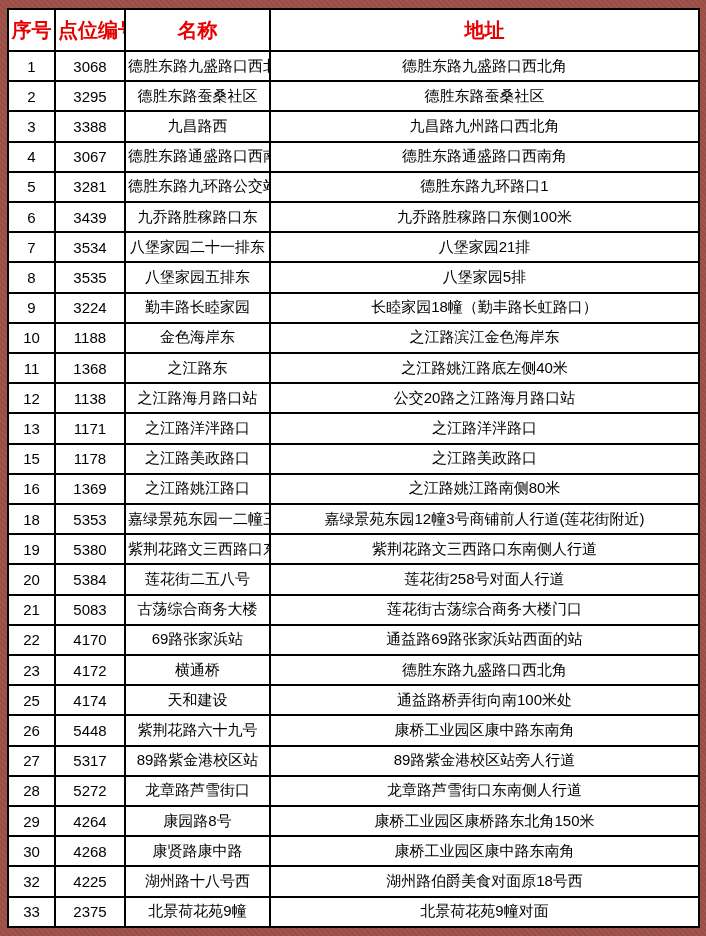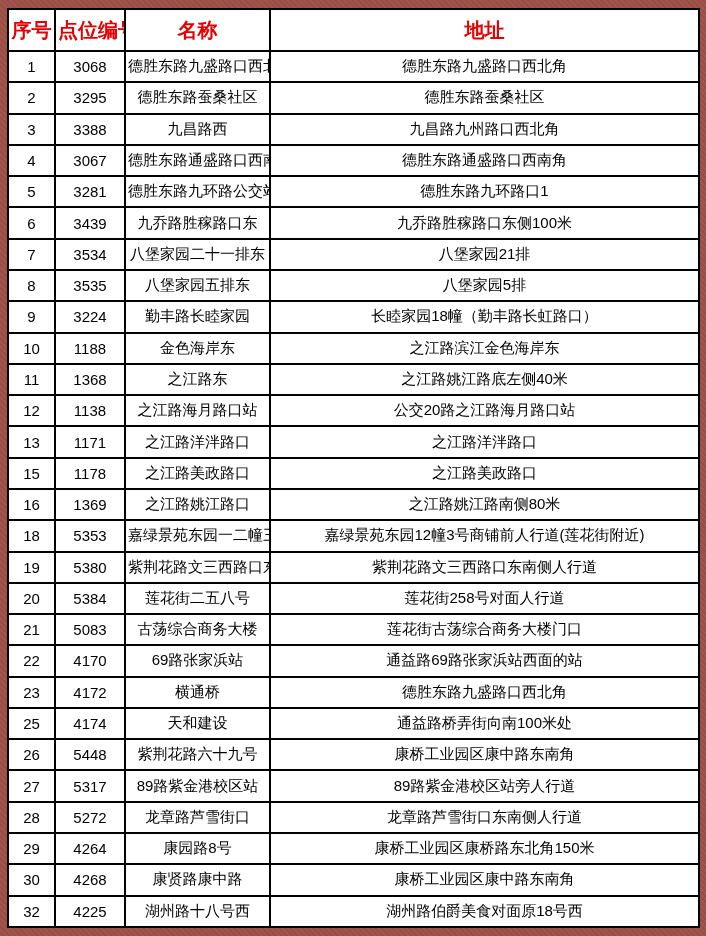--- a/index.html
+++ b/index.html
@@ -240,15 +240,21 @@
           <td>4268</td>
           <td>康贤路康中路</td>
           <td>康桥工业园区康中路东南角</td>
         </tr>
         <tr>
           <td>32</td>
           <td>4225</td>
           <td>湖州路十八号西</td>
           <td>湖州路伯爵美食对面原18号西</td>
         </tr>
+        <tr>
+          <td>33</td>
+          <td>2375</td>
+          <td>北景荷花苑9幢</td>
+          <td>北景荷花苑9幢对面</td>
+        </tr>
       </tbody>
   </table>
 </div>
 
 </body></html>

